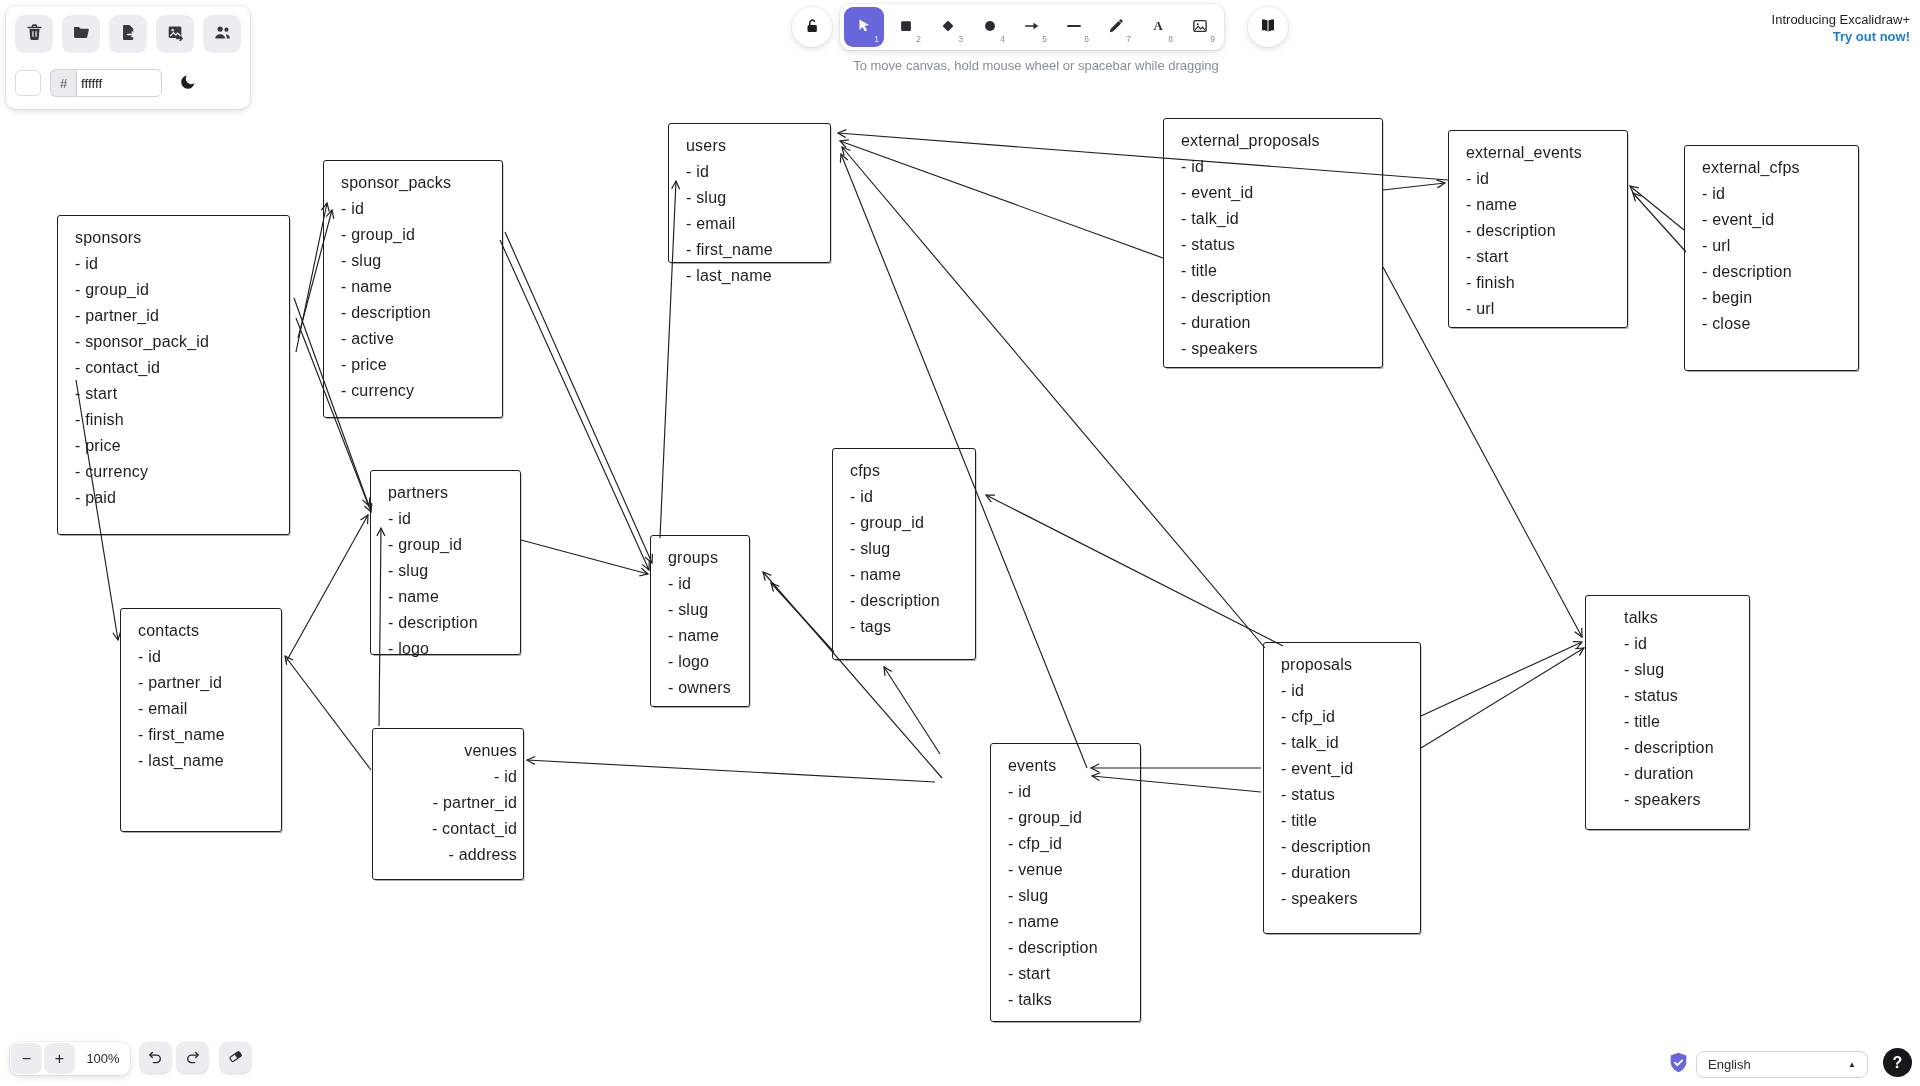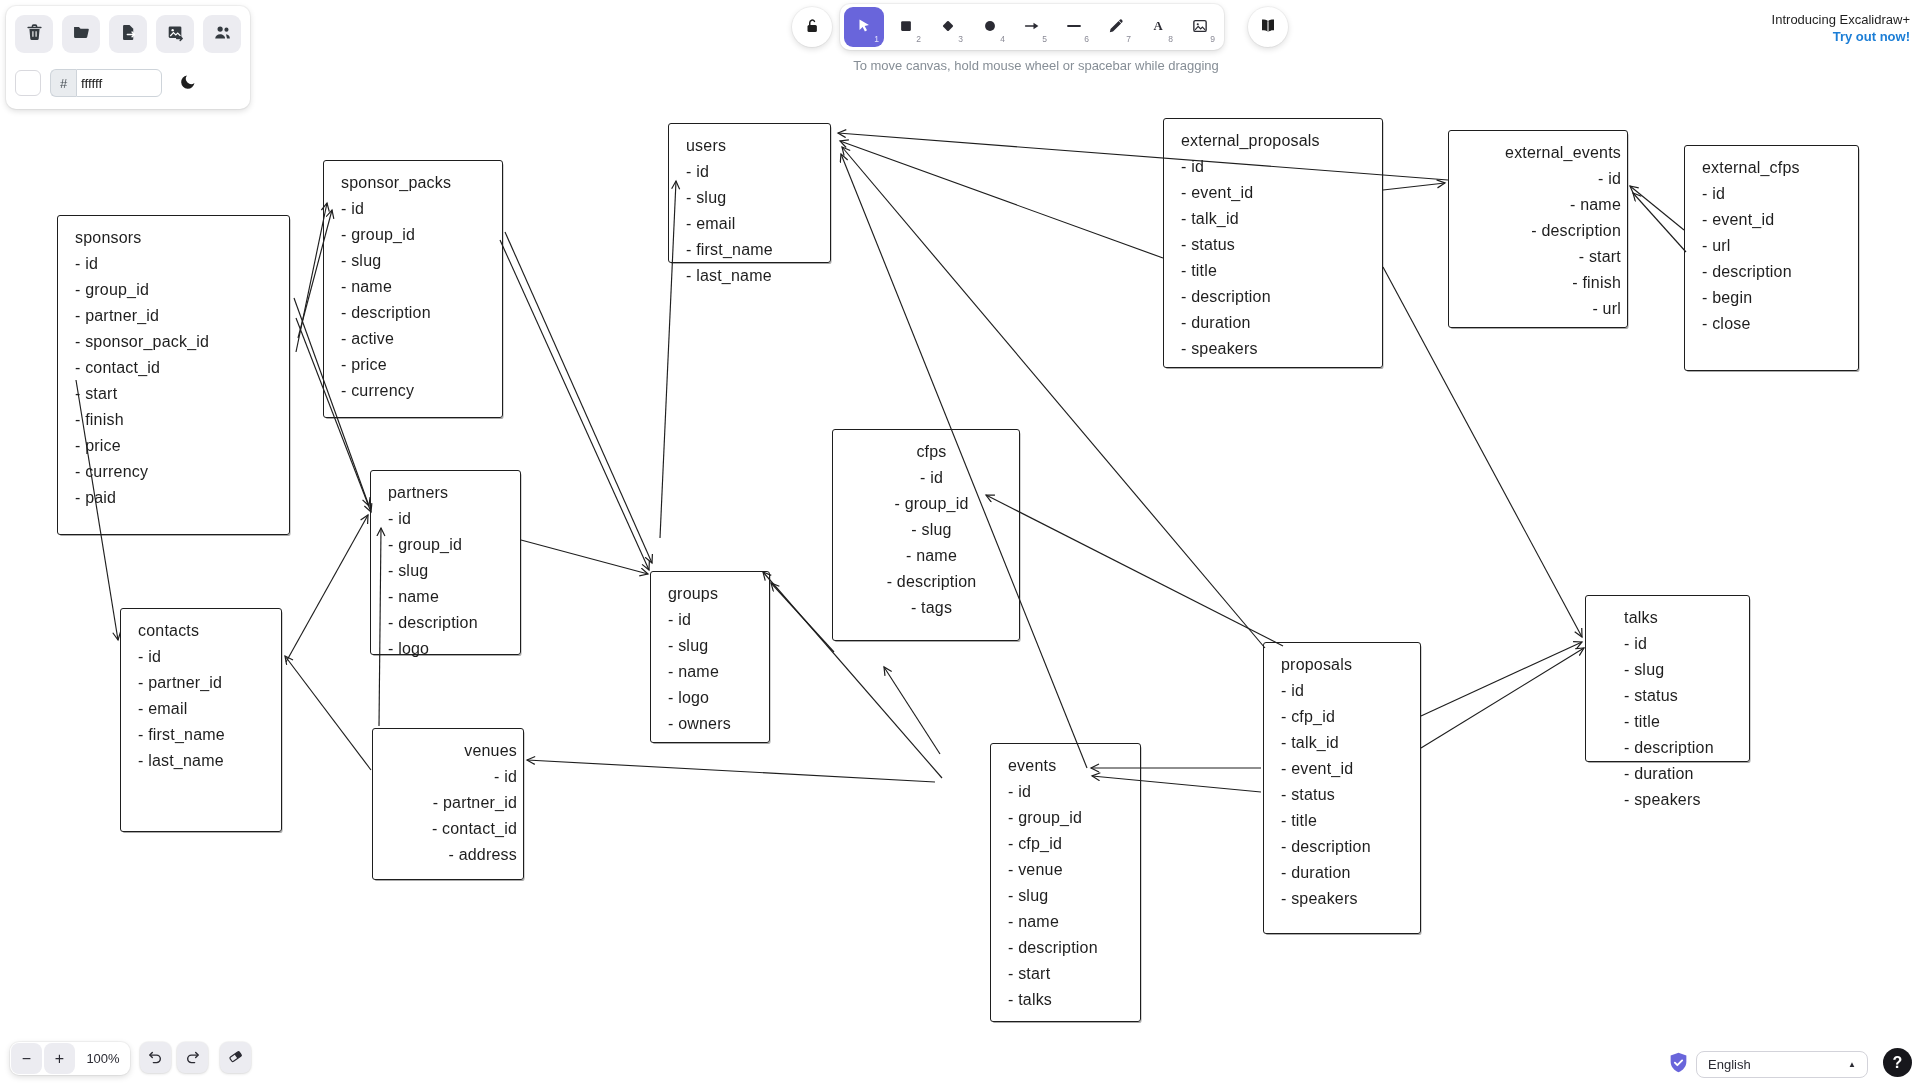--- a/index.html
+++ b/index.html
@@ -158,21 +158,21 @@
         <div class="etitle">external_proposals</div>
         <div class="efield">- id</div>
         <div class="efield">- event_id</div>
         <div class="efield">- talk_id</div>
         <div class="efield">- status</div>
         <div class="efield">- title</div>
         <div class="efield">- description</div>
         <div class="efield">- duration</div>
         <div class="efield">- speakers</div>
       </div>
-      <div class="entity" style="left: 1448px; top: 130px; width: 180px; height: 198px; text-align: right;">
+      <div class="entity" style="left: 1448px; top: 130px; width: 180px; height: 198px;">
         <div class="etitle">external_events</div>
         <div class="efield">- id</div>
         <div class="efield">- name</div>
         <div class="efield">- description</div>
         <div class="efield">- start</div>
         <div class="efield">- finish</div>
         <div class="efield">- url</div>
       </div>
       <div class="entity" style="left: 1684px; top: 145px; width: 175px; height: 226px;">
         <div class="etitle">external_cfps</div>
@@ -185,29 +185,29 @@
       </div>
       <div class="entity" style="left: 370px; top: 470px; width: 151px; height: 185px;">
         <div class="etitle">partners</div>
         <div class="efield">- id</div>
         <div class="efield">- group_id</div>
         <div class="efield">- slug</div>
         <div class="efield">- name</div>
         <div class="efield">- description</div>
         <div class="efield">- logo</div>
       </div>
-      <div class="entity" style="left: 650px; top: 535px; width: 120px; height: 172px; margin-top: 36px;">
+      <div class="entity" style="left: 650px; top: 535px; width: 100px; height: 172px;">
         <div class="etitle">groups</div>
         <div class="efield">- id</div>
         <div class="efield">- slug</div>
         <div class="efield">- name</div>
         <div class="efield">- logo</div>
         <div class="efield">- owners</div>
       </div>
-      <div class="entity" style="left: 832px; top: 429px; width: 188px; height: 212px; text-align: center;">
+      <div class="entity" style="left: 832px; top: 448px; width: 144px; height: 212px;">
         <div class="etitle">cfps</div>
         <div class="efield">- id</div>
         <div class="efield">- group_id</div>
         <div class="efield">- slug</div>
         <div class="efield">- name</div>
         <div class="efield">- description</div>
         <div class="efield">- tags</div>
       </div>
       <div class="entity" style="left: 120px; top: 608px; width: 162px; height: 224px;">
         <div class="etitle">contacts</div>
@@ -241,21 +241,21 @@
         <div class="efield">- id</div>
         <div class="efield">- cfp_id</div>
         <div class="efield">- talk_id</div>
         <div class="efield">- event_id</div>
         <div class="efield">- status</div>
         <div class="efield">- title</div>
         <div class="efield">- description</div>
         <div class="efield">- duration</div>
         <div class="efield">- speakers</div>
       </div>
-      <div class="entity" style="left: 1585px; top: 595px; width: 165px; height: 167px; padding-left: 38px;">
+      <div class="entity" style="left: 1585px; top: 595px; width: 165px; height: 235px; padding-left: 38px;">
         <div class="etitle">talks</div>
         <div class="efield">- id</div>
         <div class="efield">- slug</div>
         <div class="efield">- status</div>
         <div class="efield">- title</div>
         <div class="efield">- description</div>
         <div class="efield">- duration</div>
         <div class="efield">- speakers</div>
       </div>
     </div>

